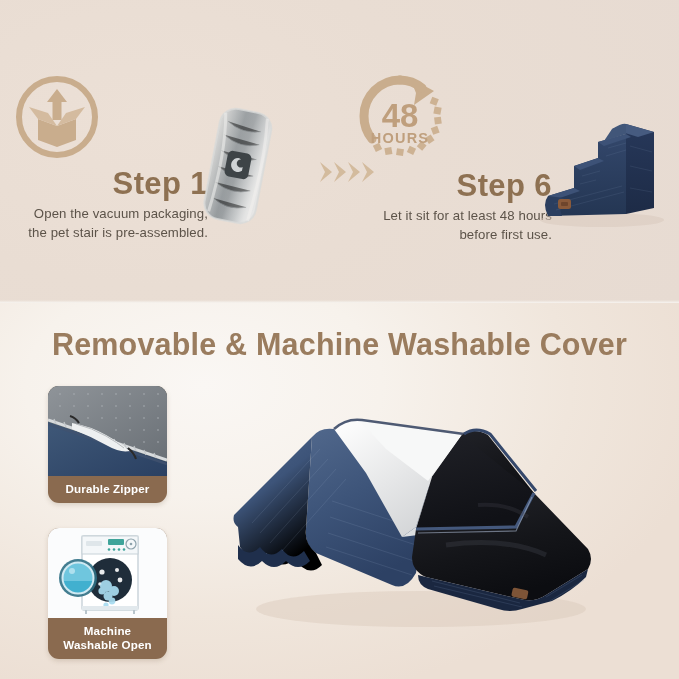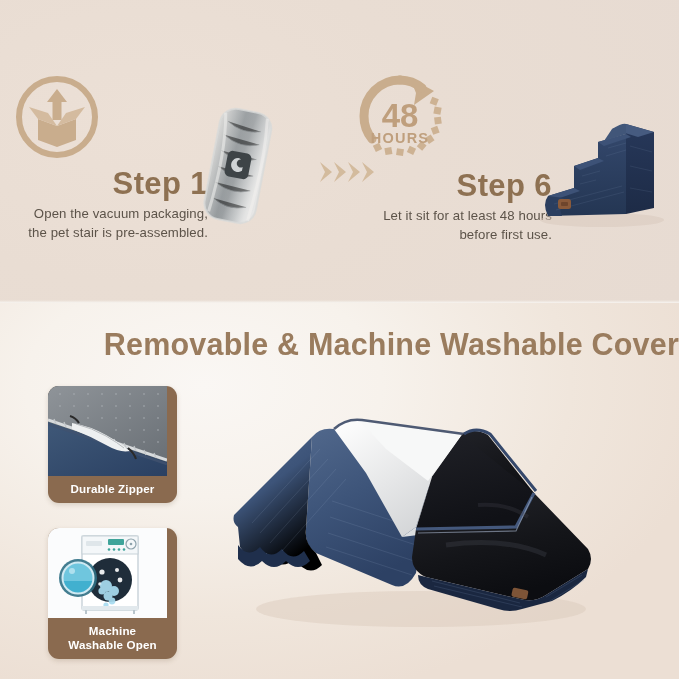--- a/index.html
+++ b/index.html
@@ -42,28 +42,28 @@
   .vacuum-pack{position:absolute;left:192px;top:104px;}
   .pet-stair{position:absolute;left:530px;top:96px;}
 
   
   .bottom-section{
     position:absolute;left:0;top:303px;width:679px;height:376px;
     background:
       radial-gradient(ellipse 75% 85% at 30% 22%, #faf7f4 0%, #f7f2ec 35%, #f0e6dc 72%, #ecdfd4 100%);
   }
   .headline{
-    position:absolute;left:0;right:0;top:24px;text-align:right;
+    position:absolute;left:0;right:0;top:24px;text-align:center;
     font-size:30.5px;font-weight:bold;color:#9a7c5e;letter-spacing:.2px;
     white-space:nowrap;
   }
 
   
   .badge{
-    position:absolute;width:129px;border-radius:11px;
+    position:absolute;width:119px;border-radius:11px;
     background:#8a6a4f;overflow:hidden;
     box-shadow:0 2px 5px rgba(120,95,70,.22);
   }
   .badge-img{width:119px;display:block;}
   .badge-label{
     color:#fff;font-weight:bold;text-align:center;
     font-size:11.6px;line-height:1.22;padding:6px 2px 7px 2px;
     letter-spacing:.15px;
   }
   #badge-zipper{left:48px;top:83px;}

